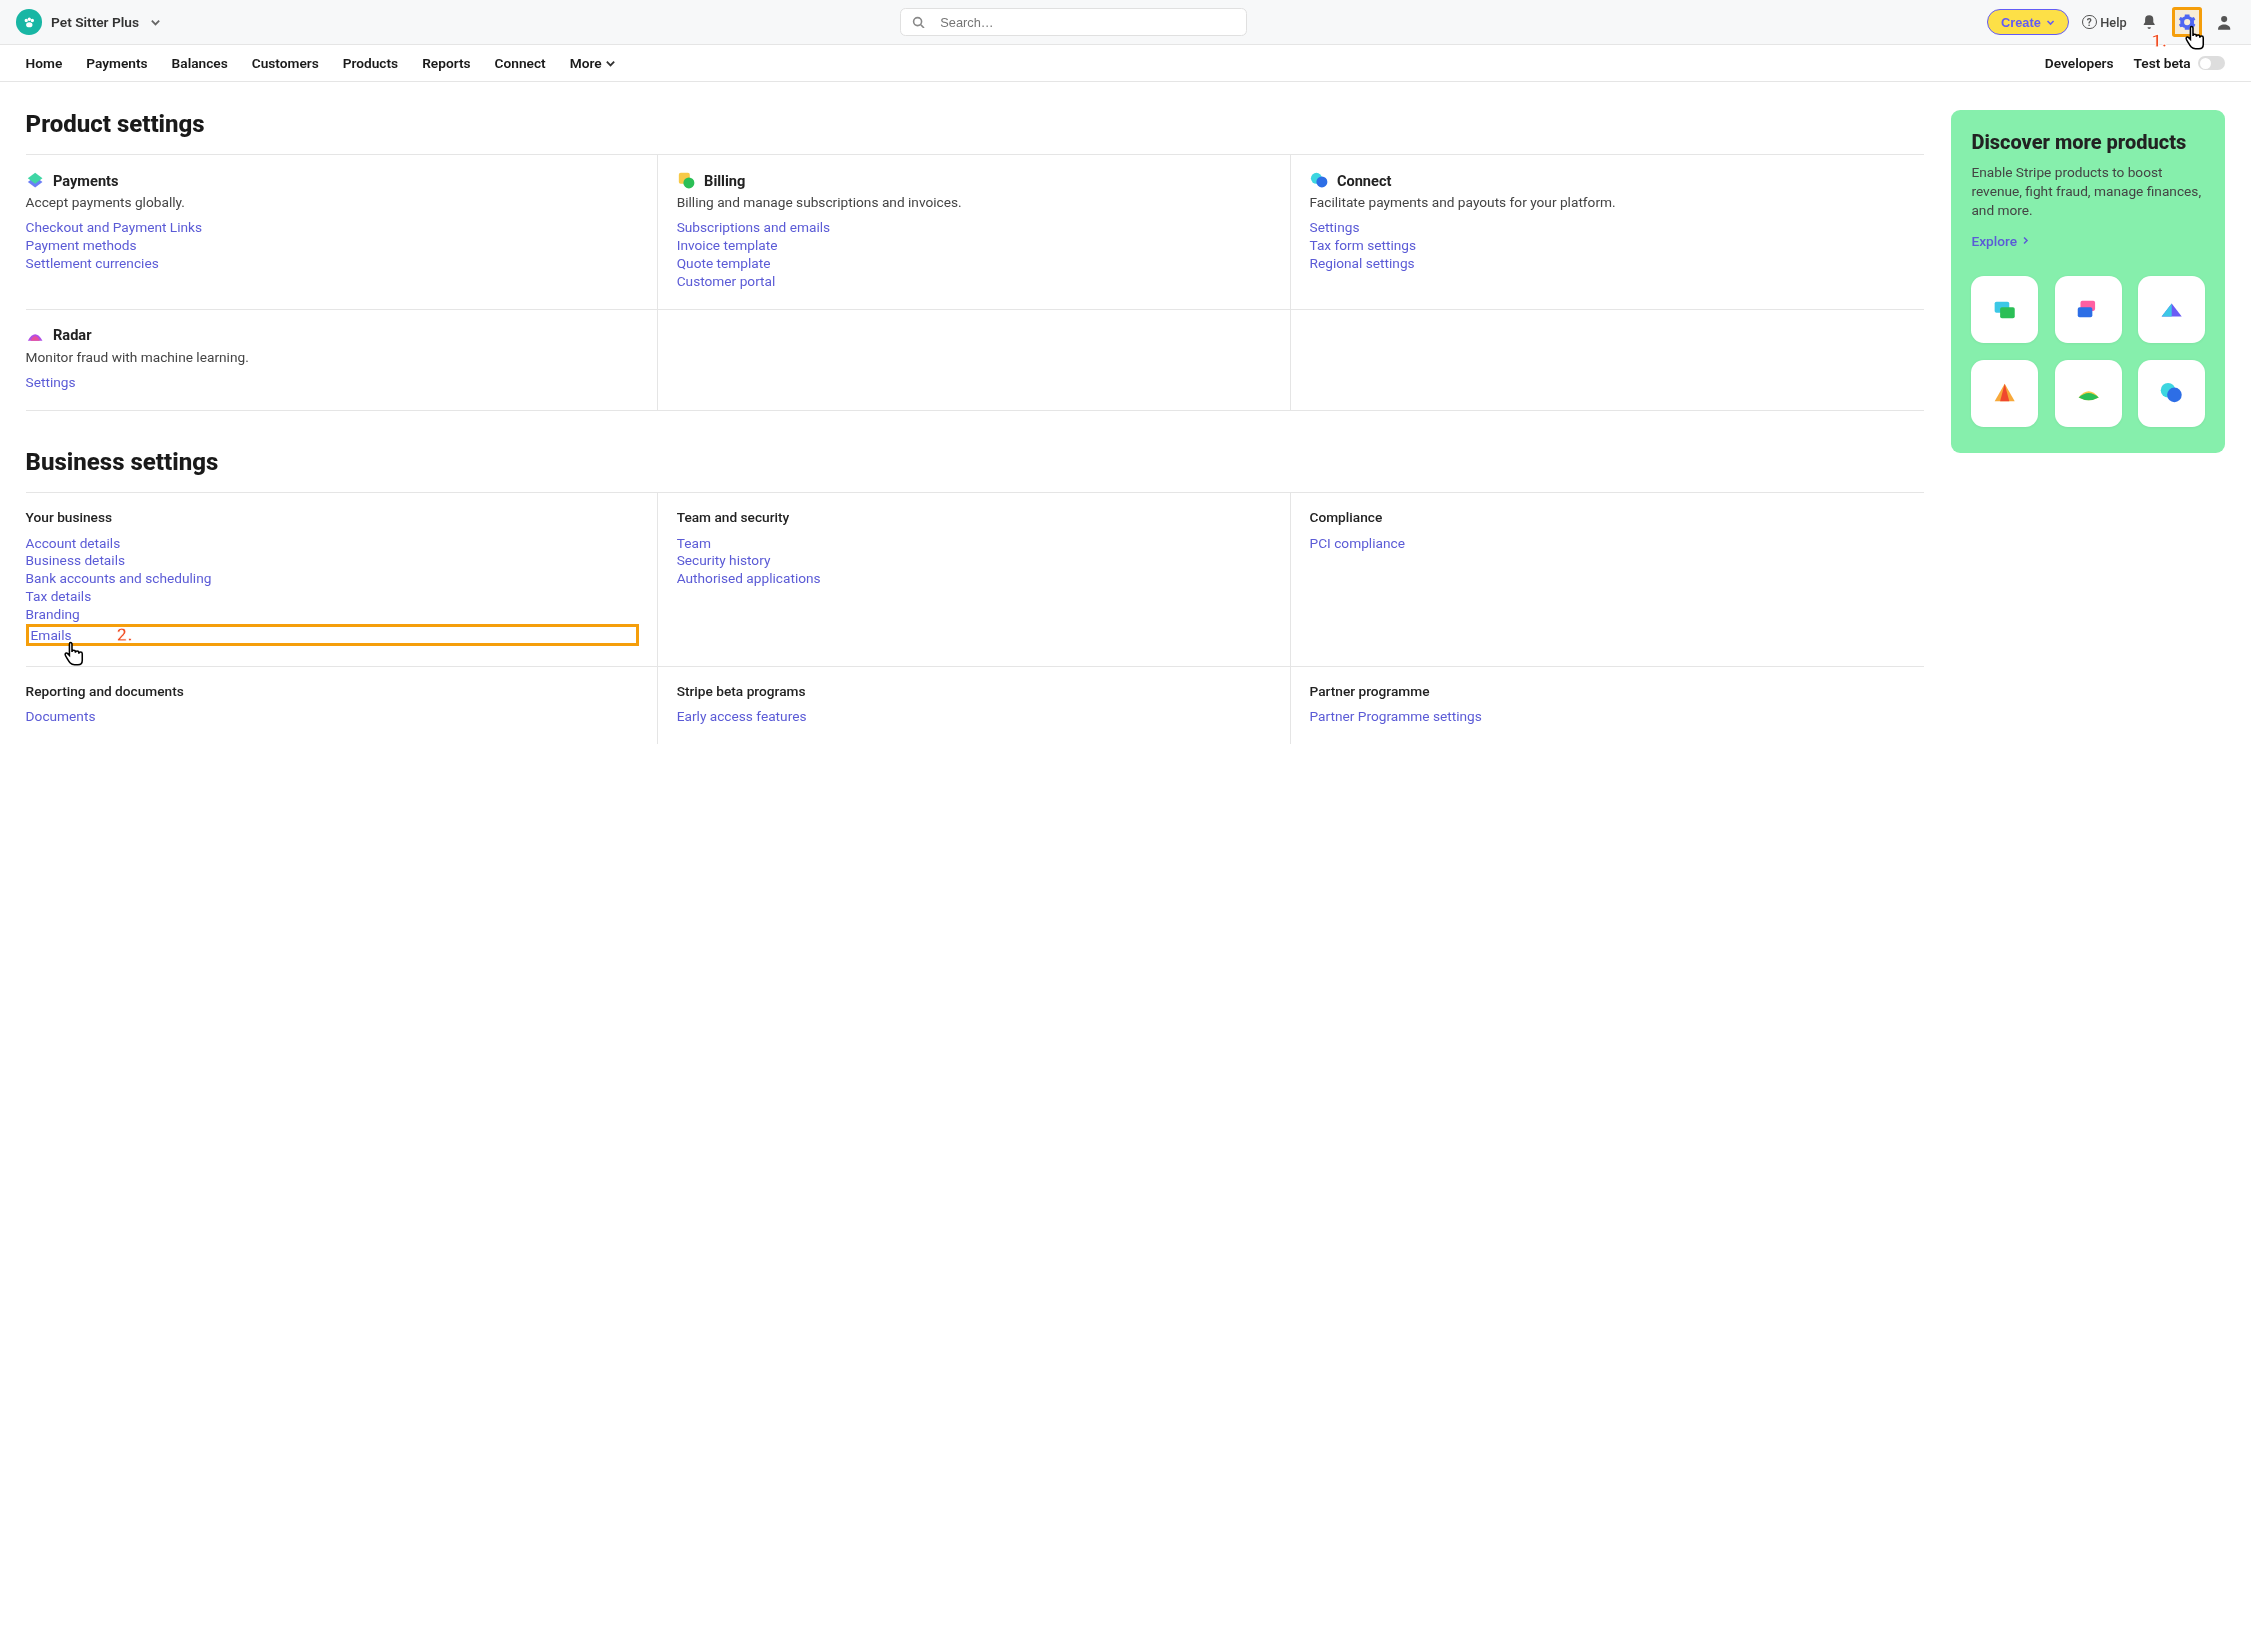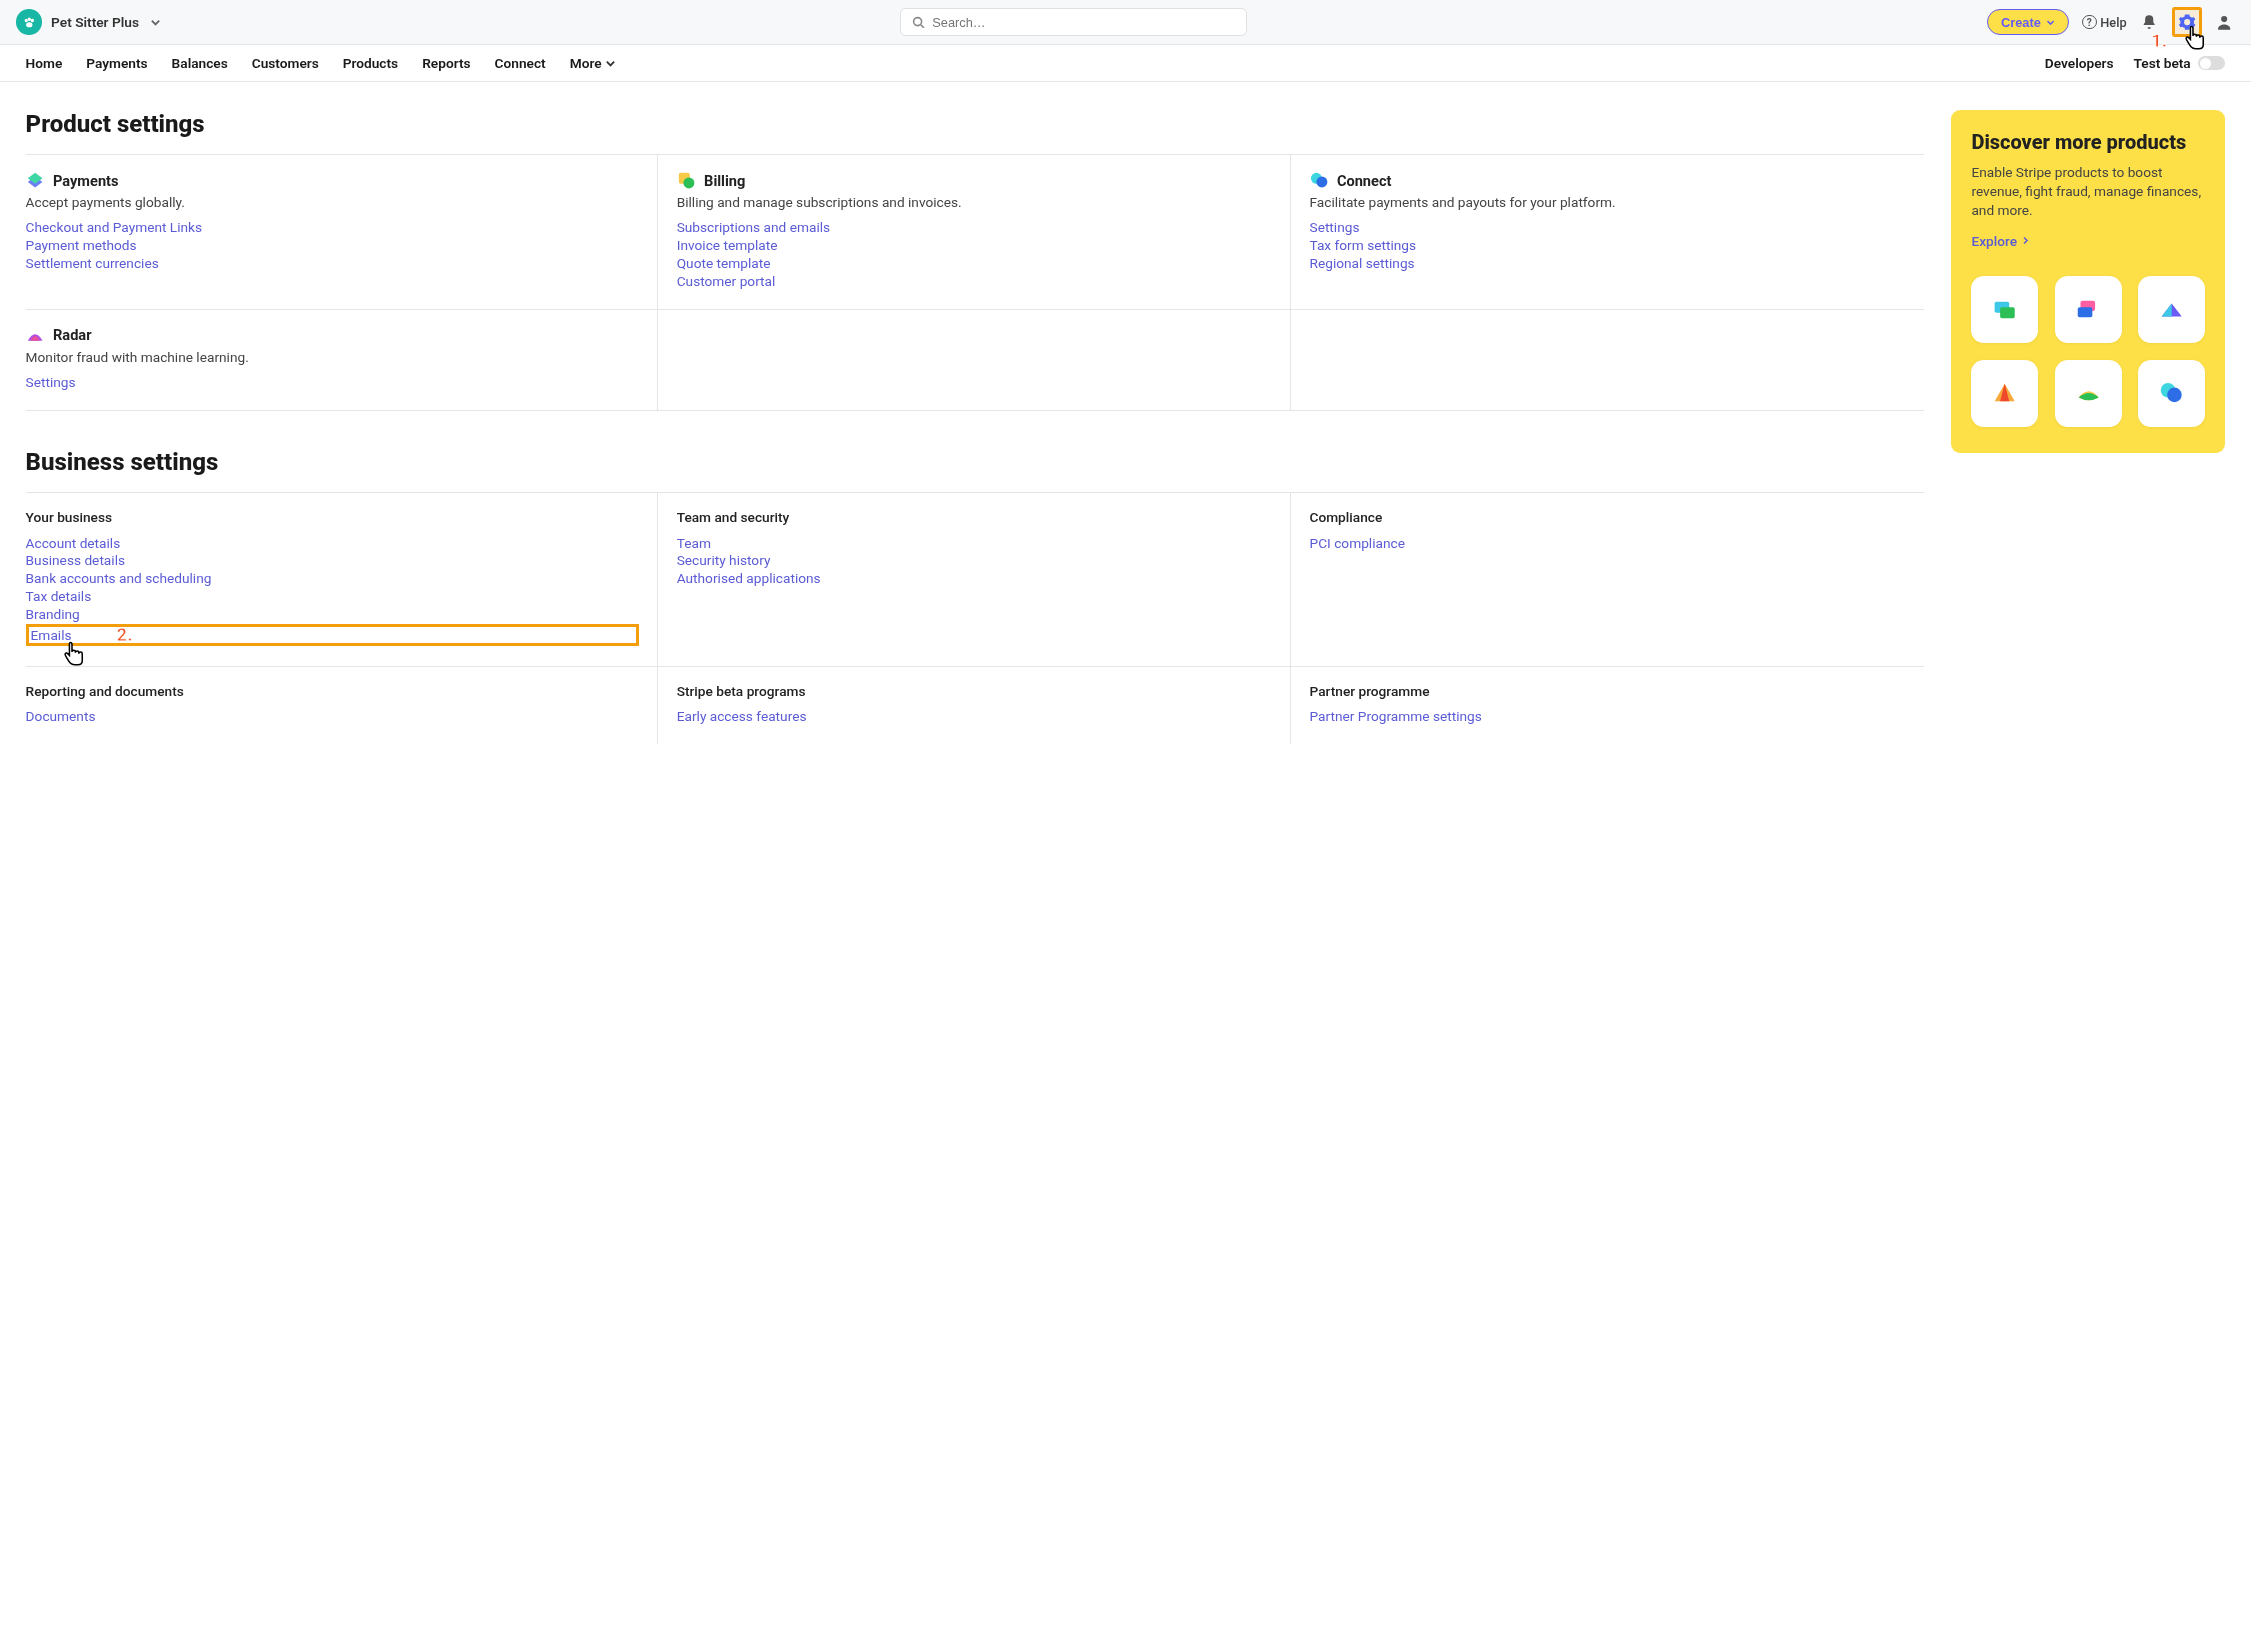--- a/index.html
+++ b/index.html
@@ -42,21 +42,21 @@
     justify-content: center;
   }
   .search {
     width: 347px;
     background: #fff;
     border: 0.9px solid #e0e0e0;
     border-radius: 5.5px;
     padding: 5.5px 11px;
     display: flex;
     align-items: center;
-    gap: 7px;
+    gap: 15px;
     color: #888;
     font-size: 12.8px;
   }
   .search input {
     border: none; outline: none; flex: 1; font-size: 12.8px; color: #333;
   }
 
   .top-actions {
     display: flex;
     align-items: center;
@@ -206,21 +206,21 @@
     border: 3.7px solid #f59e0b;
     display: inline-block;
     padding: 0 2px;
     position: relative;
   }
   .annotation-2 { top: -2.7px; left: 88px; }
 
   
   .discover {
     width: 274px;
-    background: #fde047;
+    background: #86efac;
     border-radius: 9.1px;
     padding: 20px 20px 25.6px;
     flex-shrink: 0;
   }
   .discover h2 { font-size: 20px; font-weight: 800; margin-bottom: 9.1px; color: #222; }
   .discover p { font-size: 13.7px; color: #444; line-height: 1.4; margin-bottom: 12.8px; }
   .explore-link { color: #5b5bd6; font-size: 13.7px; font-weight: 500; display: flex; align-items: center; gap: 3.7px; }
   .product-tiles {
     display: grid;
     grid-template-columns: repeat(3, 1fr);

